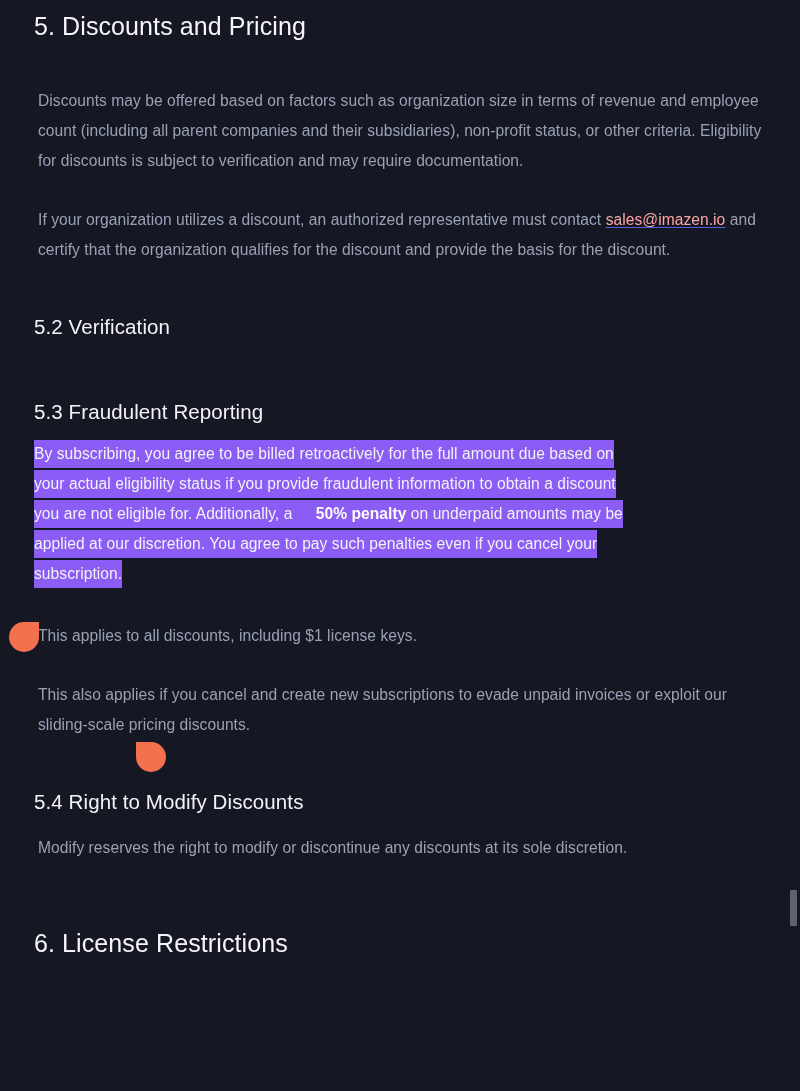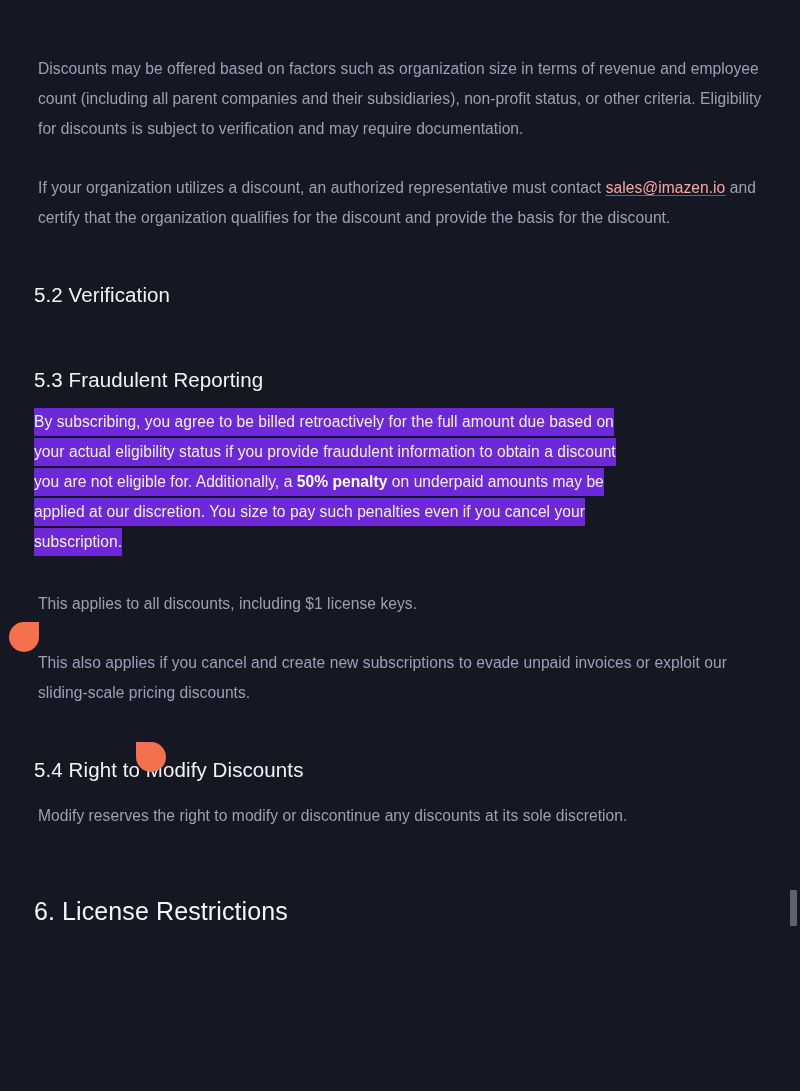--- a/index.html
+++ b/index.html
@@ -76,30 +76,31 @@
   .sel-para { position: relative; }
   .sel-line {
     display: block;
     font-size: 15.6px;
     line-height: 30px;
     white-space: nowrap;
     letter-spacing: .05px;
     color: #9aa1b4;
   }
   .sel-line > .hl {
-    background: #6d28d9;
+    background: #8b5cf6;
     color: #f2f2fb;
     padding: 5px 0 6px 0;
     box-decoration-break: clone;
     text-align: right;
     -webkit-box-decoration-break: clone;
   }
   .sel-line b.hl-strong {
     font-weight: 700;
     color: #ffffff;
+    margin-left: 19px;
   }
 
   
   .handle {
     position: absolute;
     width: 30px;
     height: 30px;
     background: #f4714e;
     z-index: 5;
   }
@@ -129,20 +130,21 @@
     border-radius: 1px;
   }
 </style>
 </head>
 <body>
 
 <div id="doc">
 
   <div class="sp-major-top"></div>
 
+  <h1 class="h-major">5. Discounts and Pricing</h1>
 
   <div class="sp-after-major"></div>
 
 
   <div class="sp-after-minor"></div>
 
   <p class="p">Discounts may be offered based on factors such as organization size in terms of revenue and employee count (including all parent companies and their subsidiaries), non‑profit status, or other criteria. Eligibility for discounts is subject to verification and may require documentation.</p>
 
   <div class="sp-para"></div>
 
@@ -161,21 +163,21 @@
 
   <div class="sp-after-minor"></div>
 
   <div class="sel-para">
     <span class="sel-line"><span class="hl">By subscribing, you agree to be billed retroactively for the full amount due based on</span></span>
 
     <span class="sel-line"><span class="hl">your actual eligibility status if you provide fraudulent information to obtain a discount</span></span>
 
     <span class="sel-line"><span class="hl"><span>you are not eligible for. Additionally, a </span><b class="hl-strong">50% penalty</b><span> on underpaid amounts may be</span></span></span>
 
-    <span class="sel-line"><span class="hl">applied at our discretion. You size to pay such penalties even if you cancel your</span></span>
+    <span class="sel-line"><span class="hl">applied at our discretion. You agree to pay such penalties even if you cancel your</span></span>
 
     <span class="sel-line"><span class="hl">subscription.</span></span>
   </div>
 
   <div style="height:28px"></div>
 
   <p class="p">This applies to all discounts, including $1 license keys.</p>
 
   <div class="sp-para"></div>
 

